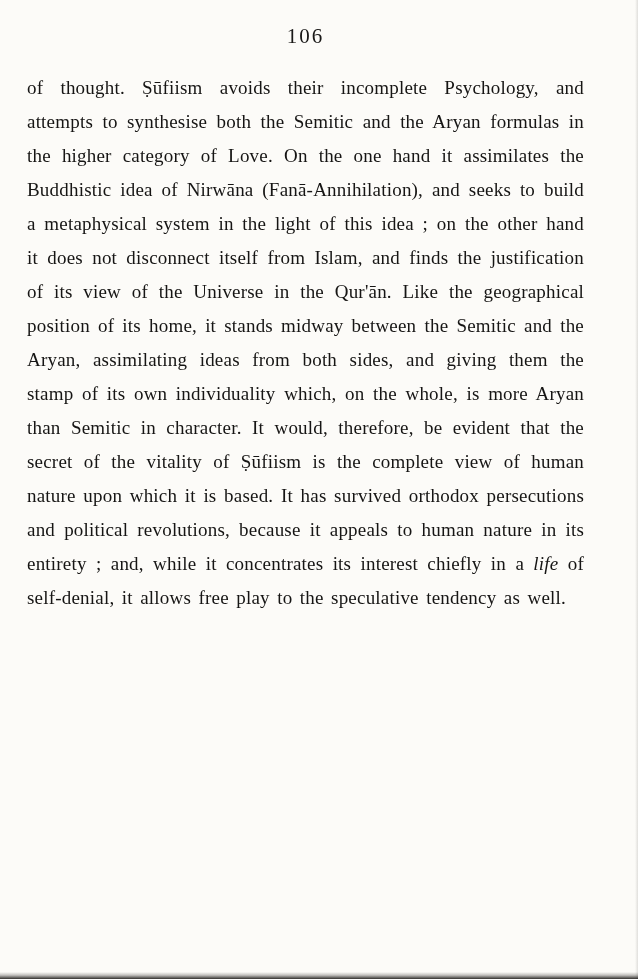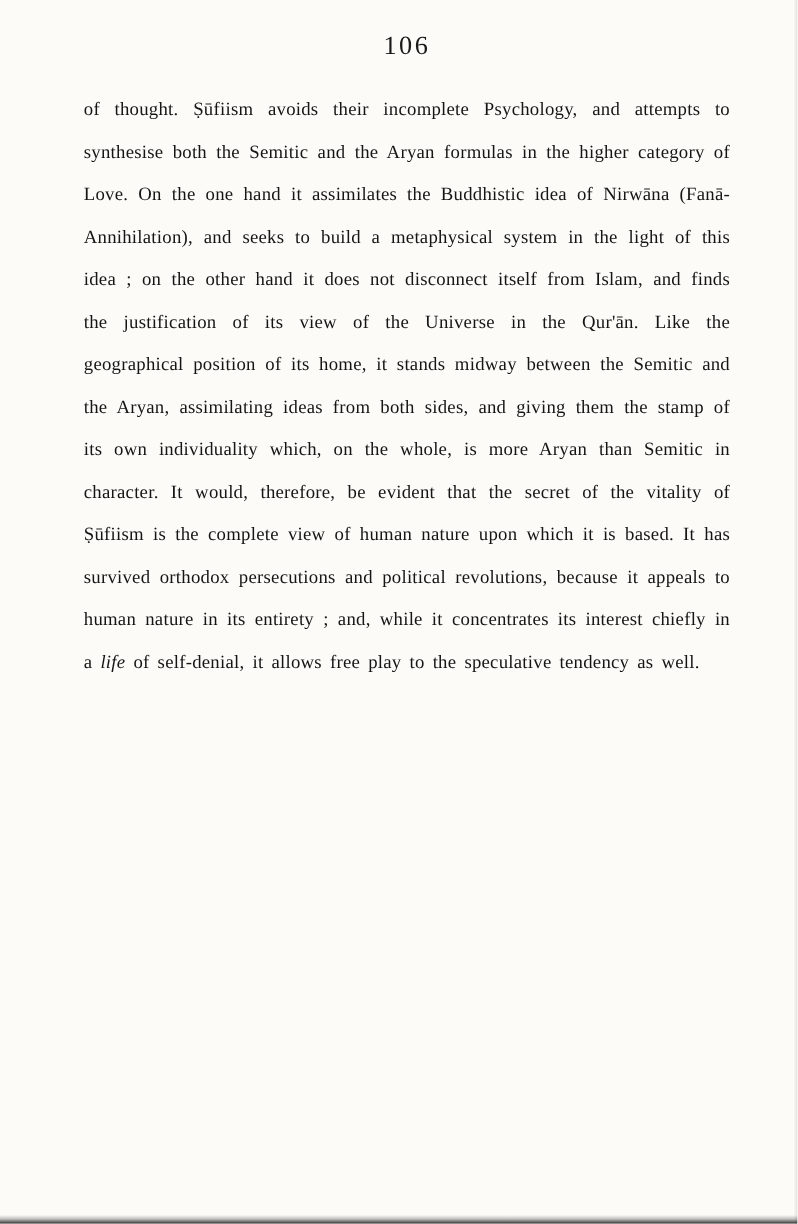--- a/index.html
+++ b/index.html
@@ -12,32 +12,32 @@
     position: relative;
     overflow: hidden;
     background: #fcfbf8;
     font-family: "Liberation Serif", "DejaVu Serif", serif;
     color: #161514;
   }
   .page {
     position: absolute;
     inset: 0;
     box-sizing: border-box;
-    padding: 24px 54px 0 67px;
+    padding: 24px 54px 0 27px;
   }
   .page-number {
     text-align: center;
     font-size: 21px;
     letter-spacing: 2px;
     margin: 0 0 22px 0;
     color: #1a1918;
   }
   .body-text {
     margin: 0;
-    font-size: 15px;
+    font-size: 19px;
     line-height: 34px;
     text-align: justify;
     text-justify: inter-word;
     word-spacing: 2.5px;
     letter-spacing: 0.2px;
   }
   .body-text .italic {
     font-style: italic;
   }
   .indented {

